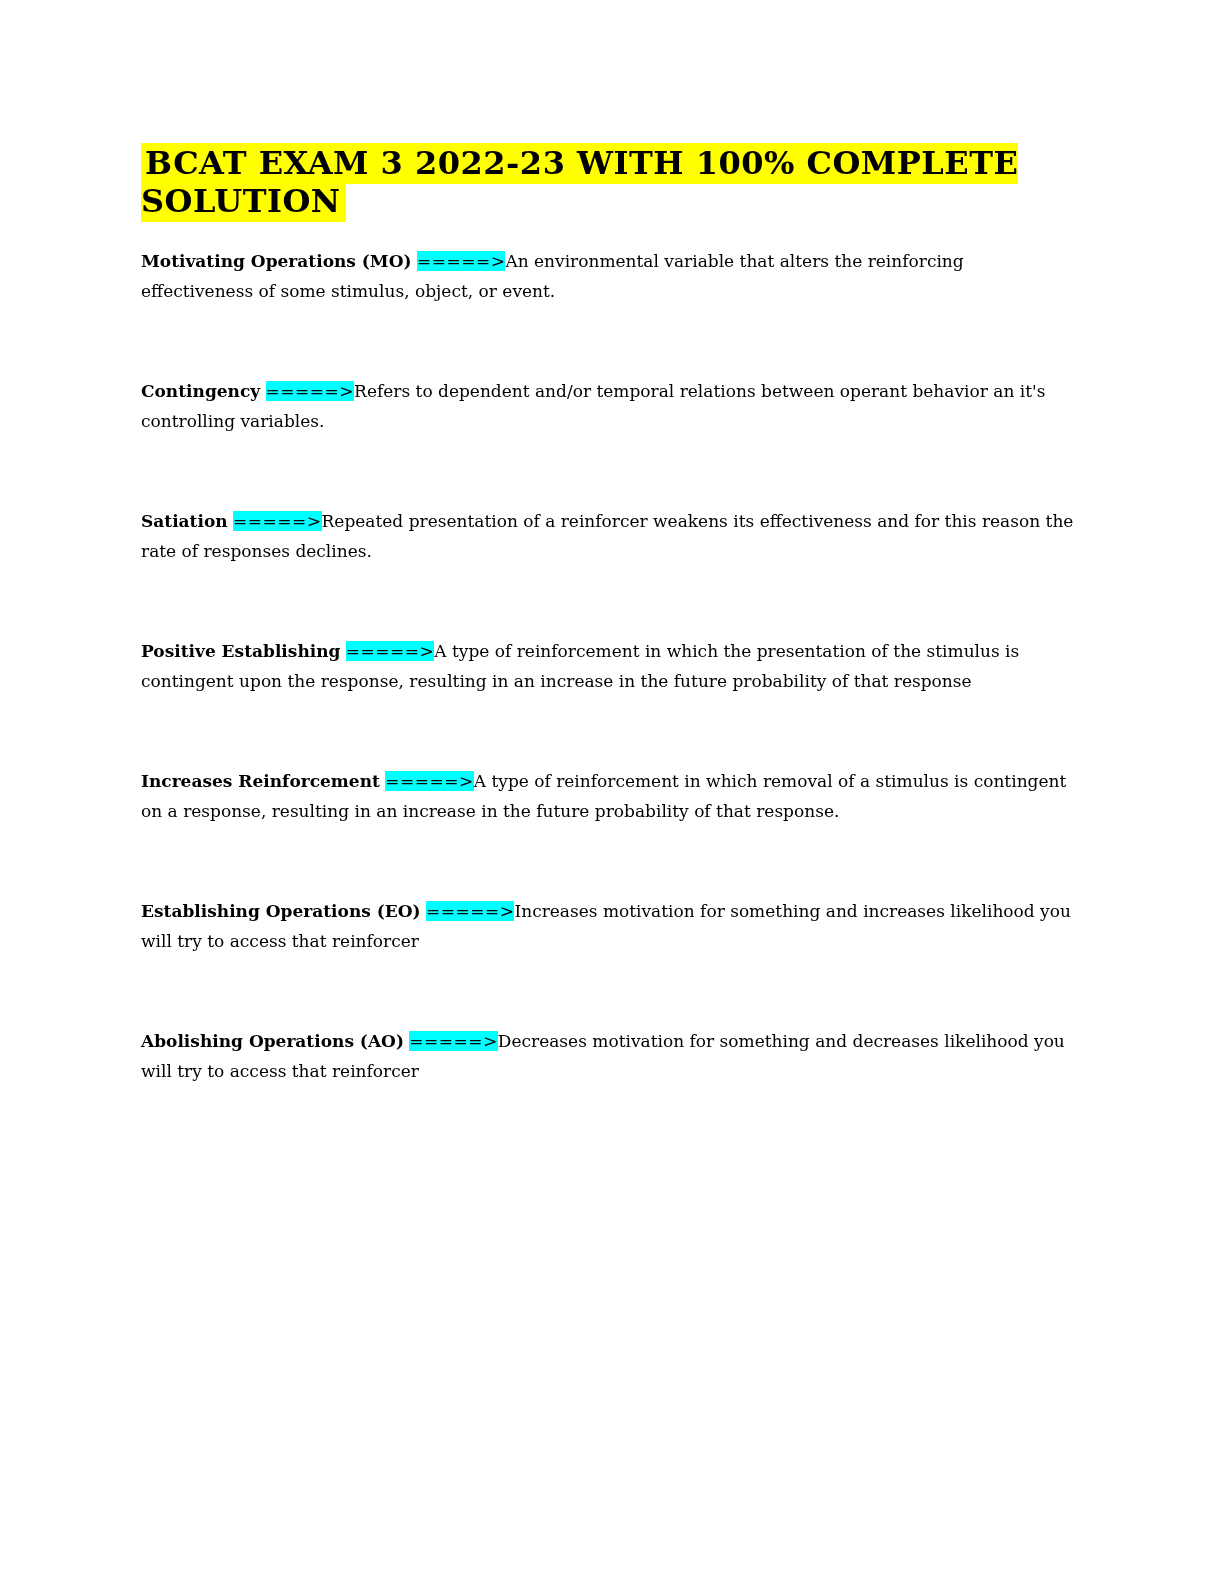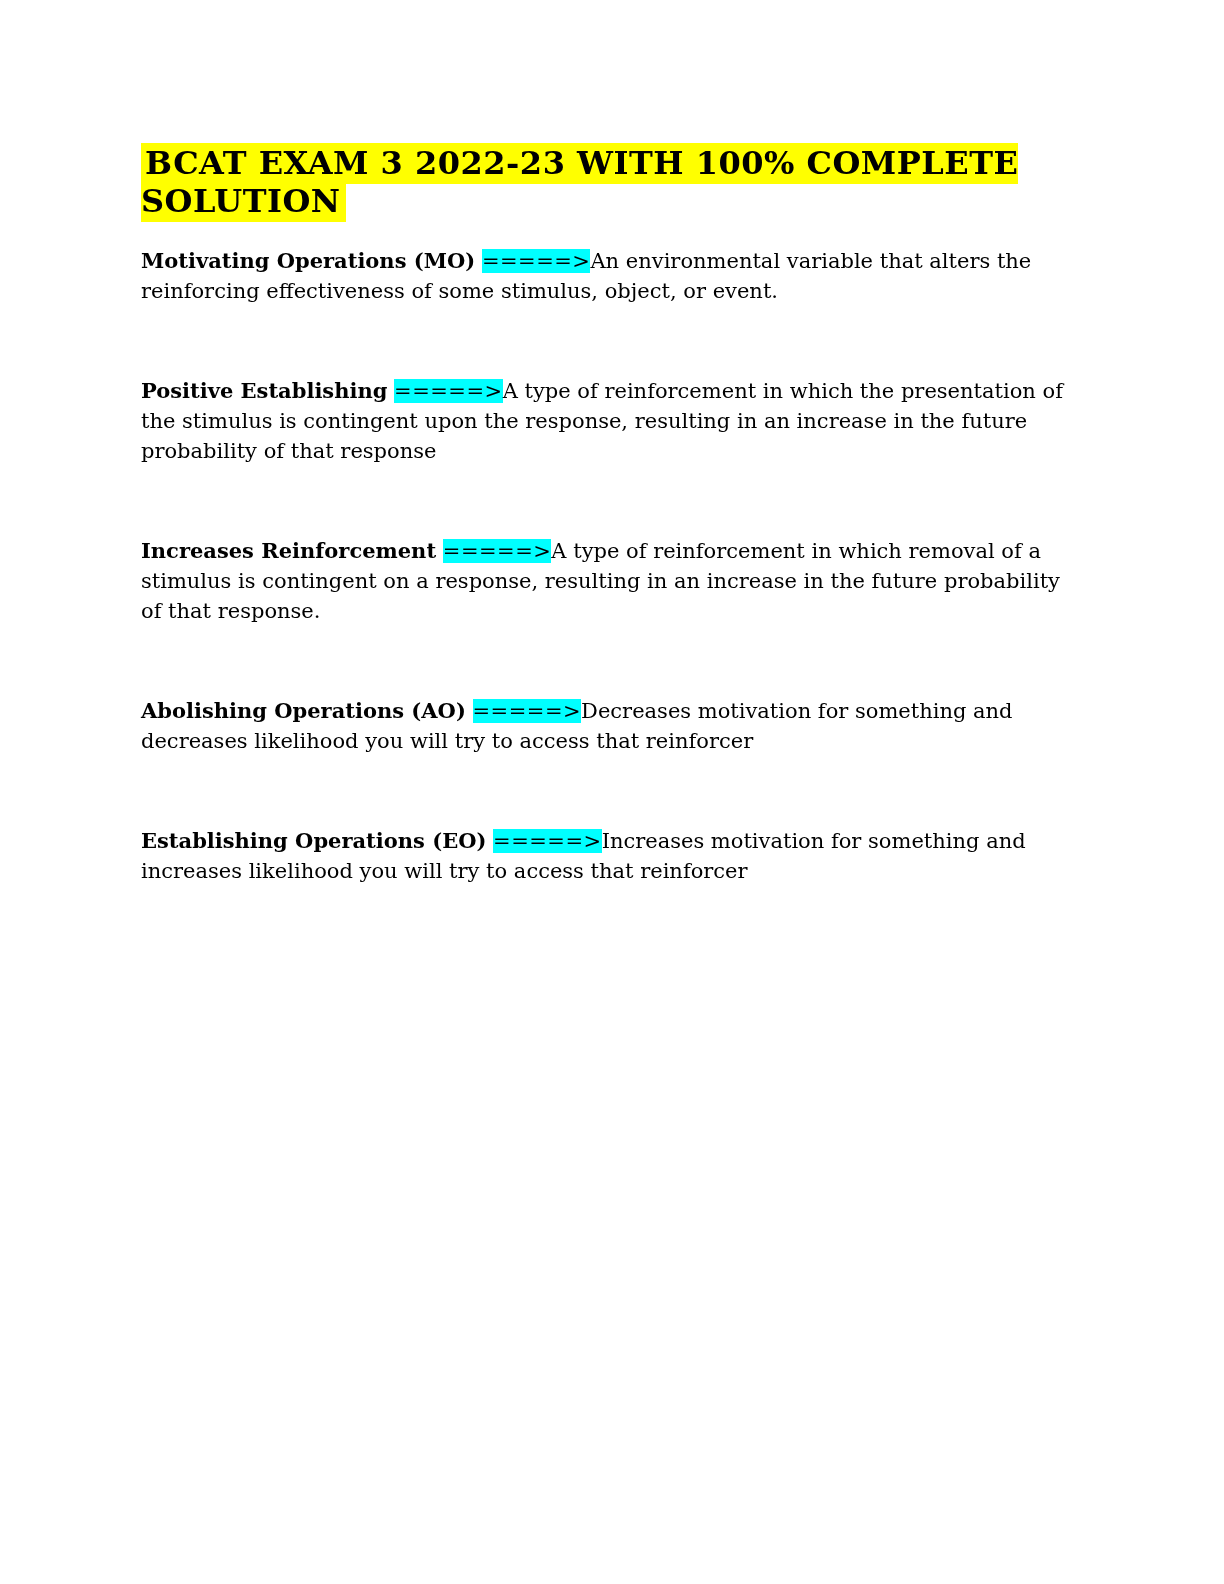--- a/index.html
+++ b/index.html
@@ -30,21 +30,21 @@
   }
   .hl-yellow {
     background: var(--title-hl, #ffff00);
     padding: 1px 5px 2px 4px;
   }
   .entries {
     width: 940px;
   }
   .entry {
     margin: 0 0 70px 0;
-    font-size: 21px;
+    font-size: 17px;
     line-height: 30px;
   }
   .entry:last-child {
     margin-bottom: 0;
   }
   .term {
     font-weight: bold;
   }
   .hl-cyan {
     background: var(--sep-hl, #00ffff);
@@ -53,25 +53,27 @@
 </style>
 </head>
 <body>
 
 <div class="page">
   <h1 class="title"><span class="hl-yellow">BCAT EXAM 3 2022-23 WITH 100% COMPLETE SOLUTION</span></h1>
 
   <div class="entries" id="entries">
   <p class="entry"><span class="term">Motivating Operations (MO)</span> <span class="hl-cyan">=====&gt;</span><span class="definition">An environmental variable that alters the reinforcing effectiveness of some stimulus, object, or event.</span></p>
 
+  <p class="entry"><span class="term">Contingency</span> <span class="hl-cyan">=====&gt;</span><span class="definition">Refers to dependent and/or temporal relations between operant behavior an it's controlling variables.</span></p>
 
+  <p class="entry"><span class="term">Satiation</span> <span class="hl-cyan">=====&gt;</span><span class="definition">Repeated presentation of a reinforcer weakens its effectiveness and for this reason the rate of responses declines.</span></p>
 
   <p class="entry"><span class="term">Positive Establishing</span> <span class="hl-cyan">=====&gt;</span><span class="definition">A type of reinforcement in which the presentation of the stimulus is contingent upon the response, resulting in an increase in the future probability of that response</span></p>
 
   <p class="entry"><span class="term">Increases Reinforcement</span> <span class="hl-cyan">=====&gt;</span><span class="definition">A type of reinforcement in which removal of a stimulus is contingent on a response, resulting in an increase in the future probability of that response.</span></p>
 
 
 
+  <p class="entry"><span class="term">Establishing Operations (EO)</span> <span class="hl-cyan">=====&gt;</span><span class="definition">Increases motivation for something and increases likelihood you will try to access that reinforcer</span></p>
+
   <p class="entry"><span class="term">Abolishing Operations (AO)</span> <span class="hl-cyan">=====&gt;</span><span class="definition">Decreases motivation for something and decreases likelihood you will try to access that reinforcer</span></p>
-
-  <p class="entry"><span class="term">Establishing Operations (EO)</span> <span class="hl-cyan">=====&gt;</span><span class="definition">Increases motivation for something and increases likelihood you will try to access that reinforcer</span></p>
 </div>
 </div>
 
 </body></html>

